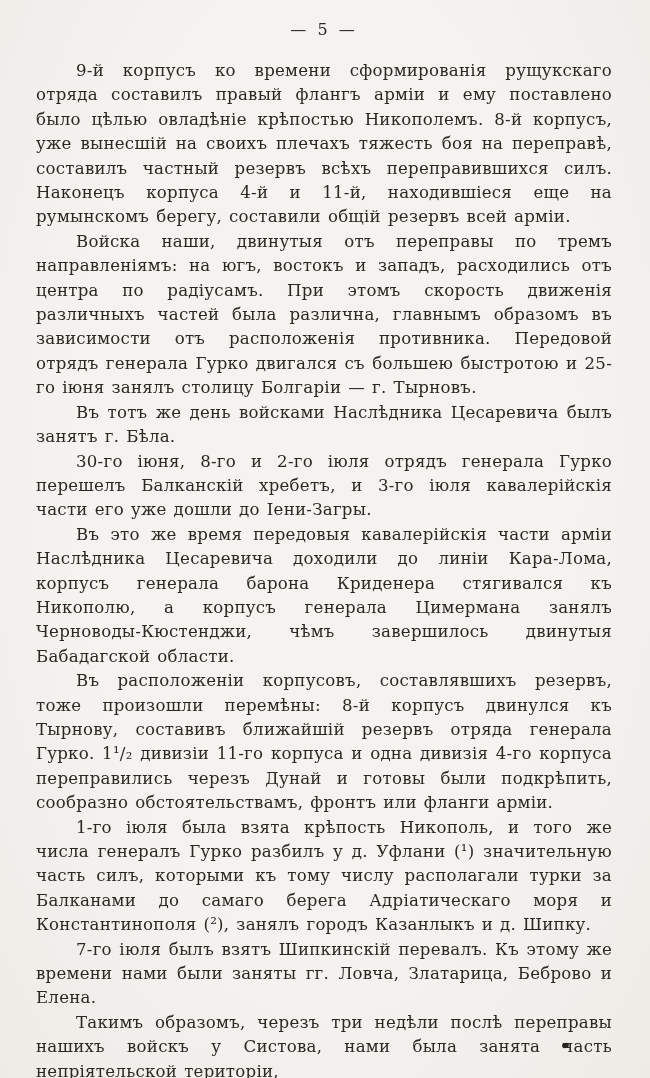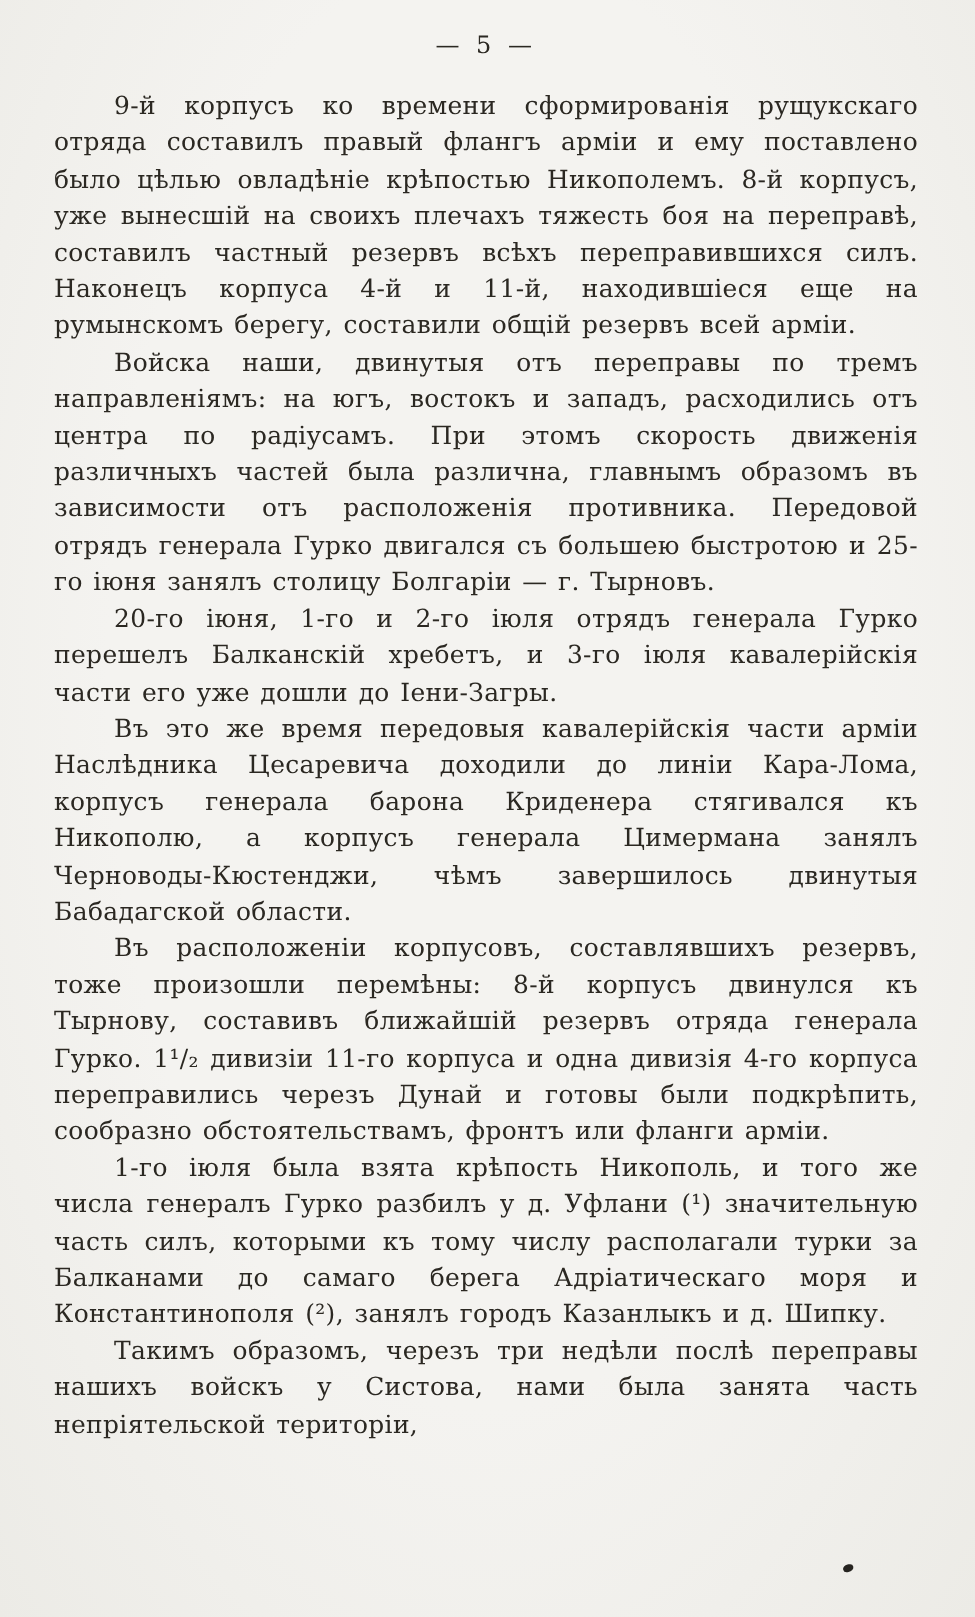--- a/index.html
+++ b/index.html
@@ -51,22 +51,24 @@
 </head>
 <body>
 
 <div class="scan-page">
 
   <div class="page-header">— 5 —</div>
 
   <div class="text-block">
     <p class="para">9-й корпусъ ко времени сформированія рущукскаго отряда составилъ правый флангъ арміи и ему поставлено было цѣлью овладѣніе крѣпостью Никополемъ. 8-й корпусъ, уже вынесшій на своихъ плечахъ тяжесть боя на переправѣ, составилъ частный резервъ всѣхъ переправившихся силъ. Наконецъ корпуса 4-й и 11-й, находившіеся еще на румынскомъ берегу, составили общій резервъ всей арміи.</p>
     <p class="para">Войска наши, двинутыя отъ переправы по тремъ направленіямъ: на югъ, востокъ и западъ, расходились отъ центра по радіусамъ. При этомъ скорость движенія различныхъ частей была различна, главнымъ образомъ въ зависимости отъ расположенія противника. Передовой отрядъ генерала Гурко двигался съ большею быстротою и 25-го іюня занялъ столицу Болгаріи — г. Тырновъ.</p>
-    <p class="para">20-го іюня, 1-го и 2-го іюля отрядъ генерала Гурко перешелъ Балканскій хребетъ, и 3-го іюля кавалерійскія части его уже дошли до Іени-Загры.</p>
+    <p class="para">Въ тотъ же день войсками Наслѣдника Цесаревича былъ занятъ г. Бѣла.</p>
+    <p class="para">30-го іюня, 8-го и 2-го іюля отрядъ генерала Гурко перешелъ Балканскій хребетъ, и 3-го іюля кавалерійскія части его уже дошли до Іени-Загры.</p>
     <p class="para">Въ это же время передовыя кавалерійскія части арміи Наслѣдника Цесаревича доходили до линіи Кара-Лома, корпусъ генерала барона Криденера стягивался къ Никополю, а корпусъ генерала Цимермана занялъ Черноводы-Кюстенджи, чѣмъ завершилось двинутыя Бабадагской области.</p>
     <p class="para">Въ расположеніи корпусовъ, составлявшихъ резервъ, тоже произошли перемѣны: 8-й корпусъ двинулся къ Тырнову, составивъ ближайшій резервъ отряда генерала Гурко. 1¹/₂ дивизіи 11-го корпуса и одна дивизія 4-го корпуса переправились черезъ Дунай и готовы были подкрѣпить, сообразно обстоятельствамъ, фронтъ или фланги арміи.</p>
     <p class="para">1-го іюля была взята крѣпость Никополь, и того же числа генералъ Гурко разбилъ у д. Уфлани (¹) значительную часть силъ, которыми къ тому числу располагали турки за Балканами до самаго берега Адріатическаго моря и Константинополя (²), занялъ городъ Казанлыкъ и д. Шипку.</p>
+    <p class="para">7-го іюля былъ взятъ Шипкинскій перевалъ. Къ этому же времени нами были заняты гг. Ловча, Златарица, Беброво и Елена.</p>
     <p class="para">Такимъ образомъ, черезъ три недѣли послѣ переправы нашихъ войскъ у Систова, нами была занята часть непріятельской територіи,</p>
   </div>
 
   <div class="ink-speck"></div>
 
 </div>
 
 </body></html>

